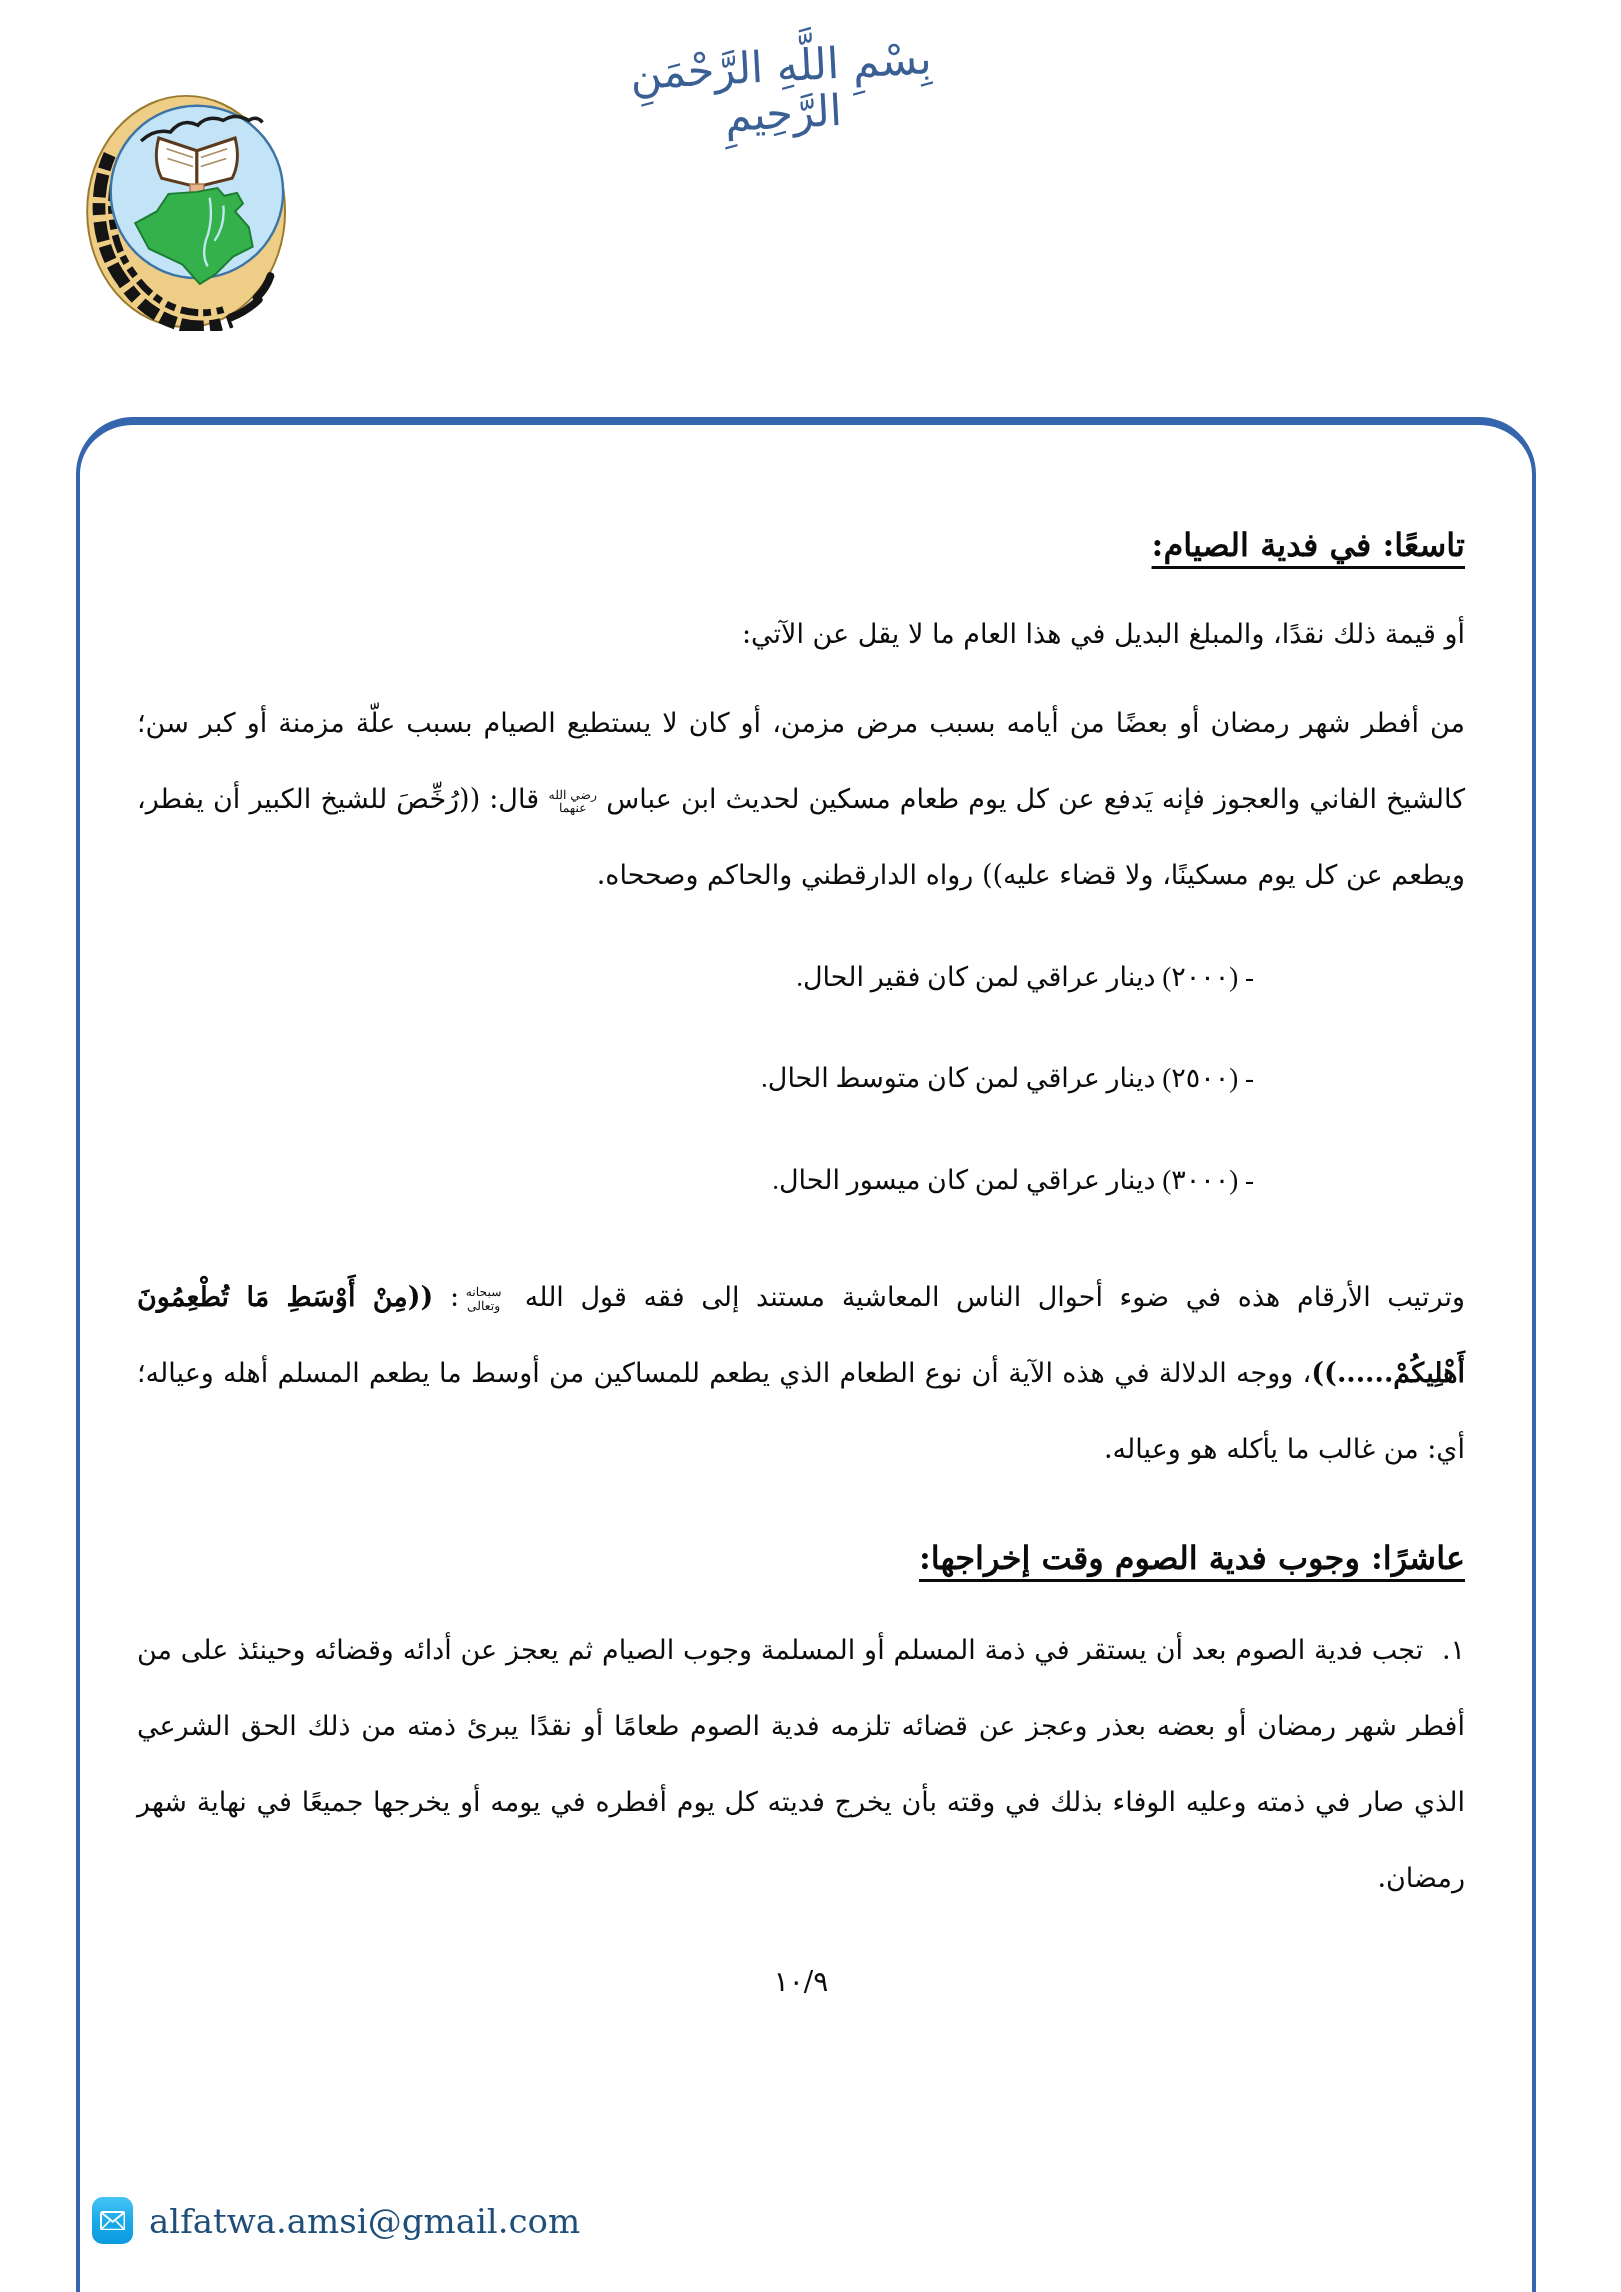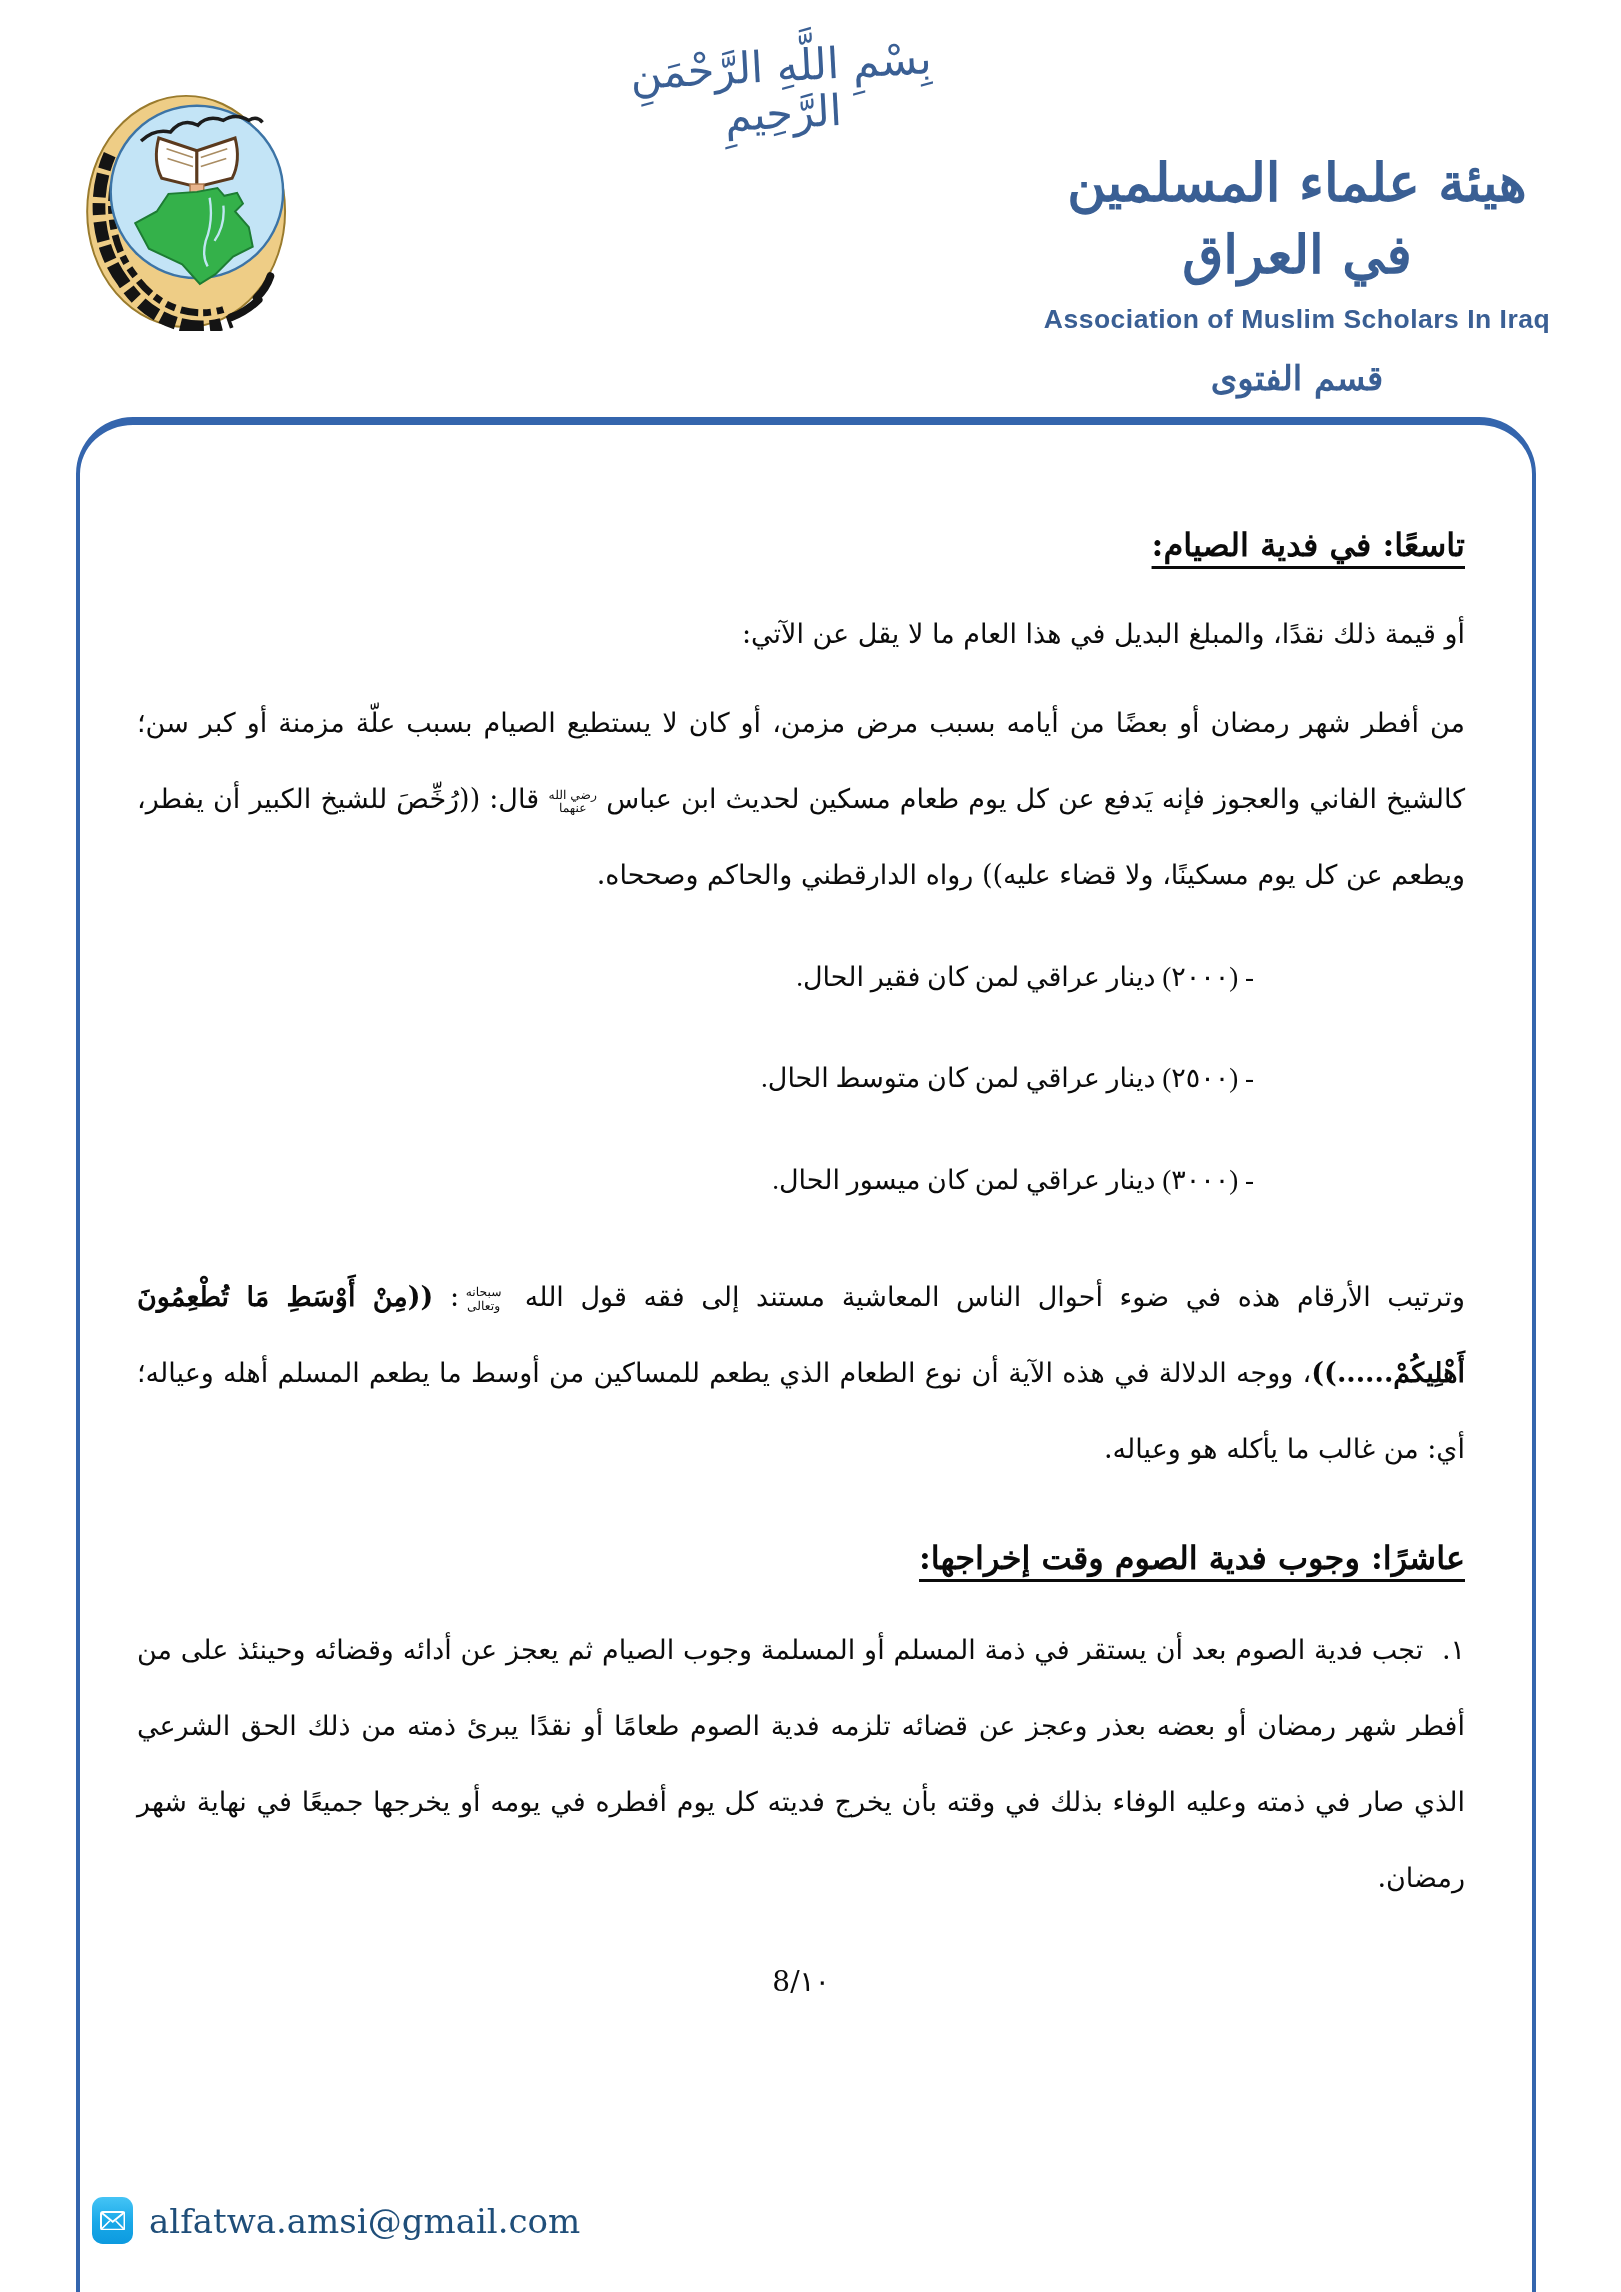--- a/index.html
+++ b/index.html
@@ -124,25 +124,20 @@
 
       <rect x="108" y="96" width="14" height="26" fill="#e8b48c" stroke="#b07b4f" stroke-width="1.5"></rect>
 
       <path d="M115,104 L136,100 L143,108 L156,105 L162,116 L154,124 L168,140 L172,160 L152,170 L134,188 L118,198 L100,178 L66,162 L52,136 L74,124 L86,106 Z" fill="#34b14a" stroke="#1d7c33" stroke-width="2"></path>
       <path d="M128,110 q4,24 -4,44 q-4,16 2,26 M142,118 q2,20 -9,36" stroke="#bfe6f2" stroke-width="2.4" fill="none"></path>
     </svg>
   </div>
 
   <div class="bismillah">بِسْمِ اللَّهِ الرَّحْمَنِ الرَّحِيمِ</div>
 
-  <div class="head-right">
-    <div class="org-ar">هيئة علماء المسلمين في العراق</div>
-    <div class="org-en">Association of Muslim Scholars In Iraq</div>
-    <div class="dept">قسم الفتوى</div>
-  </div>
 
   <div class="frame">
 
     <div class="h">تاسعًا: في فدية الصيام:</div>
 
     <div class="para mt2">أو قيمة ذلك نقدًا، والمبلغ البديل في هذا العام ما لا يقل عن الآتي:</div>
 
     <div class="para mt1">
       <span>من أفطر شهر رمضان أو بعضًا من أيامه بسبب مرض مزمن، أو كان لا يستطيع الصيام بسبب علّة مزمنة أو كبر سن؛ كالشيخ الفاني والعجوز فإنه يَدفع عن كل يوم طعام مسكين لحديث ابن عباس</span>
       <span class="honorific">رضي الله عنهما</span>
@@ -159,21 +154,21 @@
       <span class="q">((مِنْ أَوْسَطِ مَا تُطْعِمُونَ أَهْلِيكُمْ......))</span><span>، ووجه الدلالة في هذه الآية أن نوع الطعام الذي يطعم للمساكين من أوسط ما يطعم المسلم أهله وعياله؛ أي: من غالب ما يأكله هو وعياله.</span>
     </div>
 
     <div class="h mt3">عاشرًا: وجوب فدية الصوم وقت إخراجها:</div>
 
     <div class="para item">
       <span class="num">١.</span>
       <span>تجب فدية الصوم بعد أن يستقر في ذمة المسلم أو المسلمة وجوب الصيام ثم يعجز عن أدائه وقضائه وحينئذ على من أفطر شهر رمضان أو بعضه بعذر وعجز عن قضائه تلزمه فدية الصوم طعامًا أو نقدًا يبرئ ذمته من ذلك الحق الشرعي الذي صار في ذمته وعليه الوفاء بذلك في وقته بأن يخرج فديته كل يوم أفطره في يومه أو يخرجها جميعًا في نهاية شهر رمضان.</span>
     </div>
 
-    <div class="pagenum">١٠/8</div>
+    <div class="pagenum">١٠/٩</div>
   </div>
 
   <div class="footer">
     <div class="mail-btn">
       <svg width="25.5" height="19.6" viewBox="0 0 26 20">
         <rect x="1" y="1" width="24" height="18" rx="2" fill="none" stroke="#ffffff" stroke-width="2"></rect>
         <path d="M2,2 L13,11 L24,2" fill="none" stroke="#ffffff" stroke-width="2"></path>
         <path d="M2,18 L10,10 M24,18 L16,10" fill="none" stroke="#ffffff" stroke-width="1.6"></path>
       </svg>
     </div>

